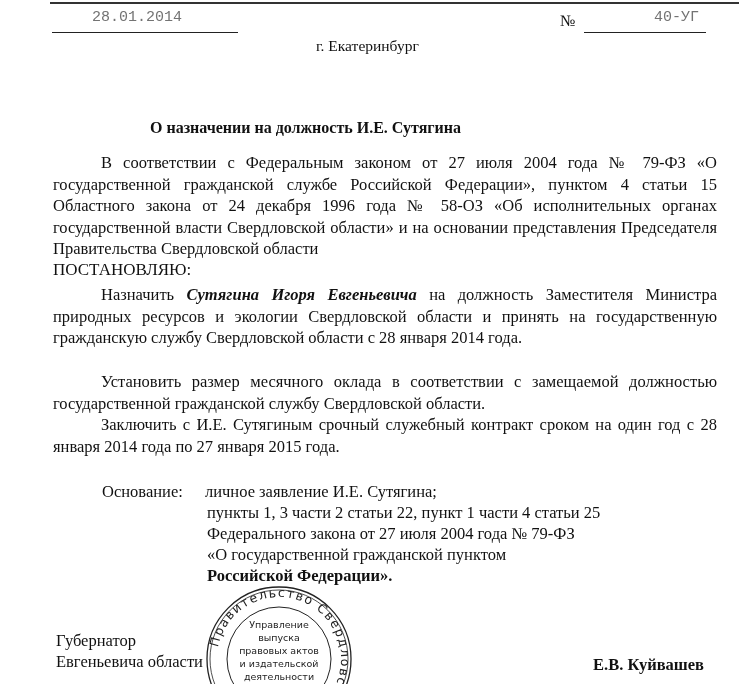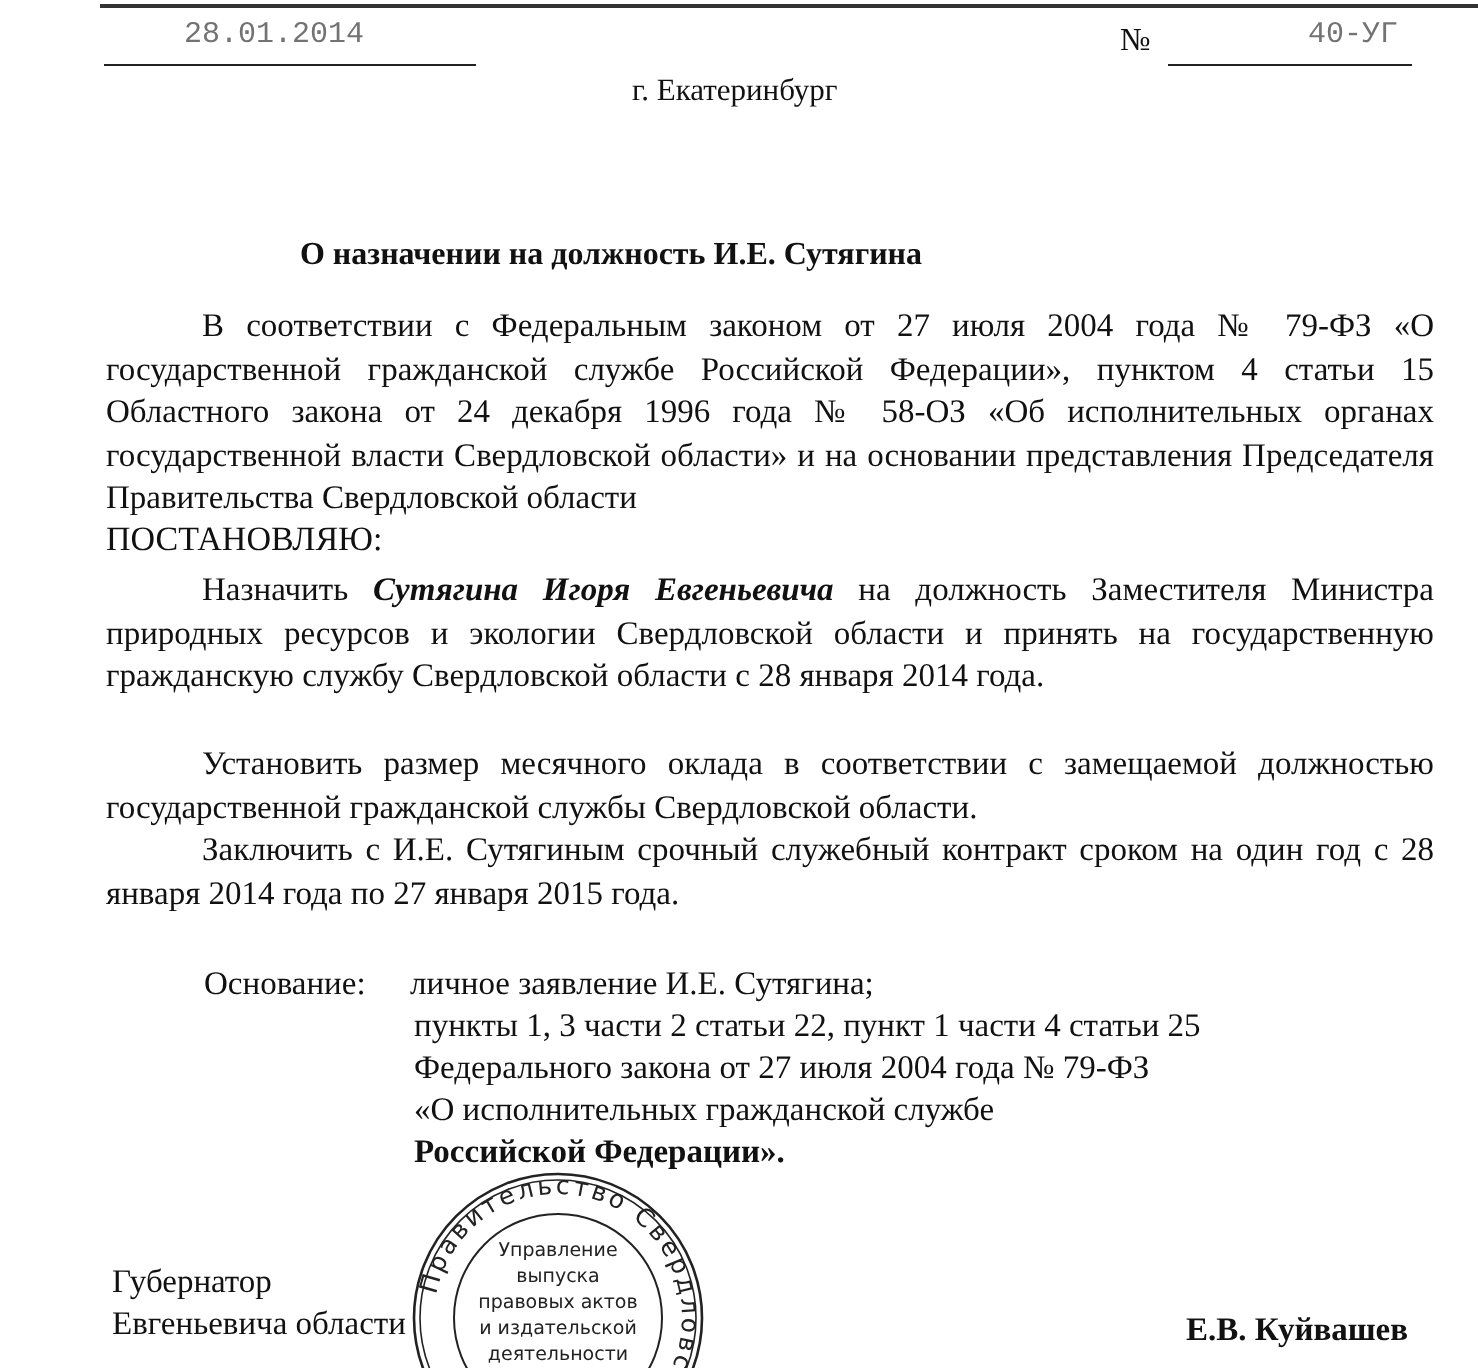--- a/index.html
+++ b/index.html
@@ -32,29 +32,29 @@
 <div class="abs serif" style="left:316px; top:35px; font-size:15.5px;">г. Екатеринбург</div>
 
 <div class="abs serif title" style="left:0; width:611px; top:117px; text-align:center;">О назначении на должность И.Е. Сутягина</div>
 
 <div class="abs serif para indent" style="top:152px;">В соответствии с Федеральным законом от 27 июля 2004 года № 79-ФЗ «О государственной гражданской службе Российской Федерации», пунктом 4 статьи 15 Областного закона от 24 декабря 1996 года № 58-ОЗ «Об исполнительных органах государственной власти Свердловской области» и на основании представления Председателя Правительства Свердловской области</div>
 
 <div class="abs serif bold" style="left:53px; top:259px; font-size:17px;">ПОСТАНОВЛЯЮ:</div>
 
 <div class="abs serif para indent" style="top:284px;"><span>Назначить</span> <span class="bi">Сутягина Игоря Евгеньевича</span> <span>на должность Заместителя Министра природных ресурсов и экологии Свердловской области и принять на государственную гражданскую службу Свердловской области с 28 января 2014 года.</span></div>
 
-<div class="abs serif para indent" style="top:371px;">Установить размер месячного оклада в соответствии с замещаемой должностью государственной гражданской службы Свердловской области.</div>
+<div class="abs serif para indent" style="top:371px;">Установить размер месячного оклада в соответствии с замещаемой должностью государственной гражданской службу Свердловской области.</div>
 
 <div class="abs serif para indent" style="top:414px;">Заключить с И.Е. Сутягиным срочный служебный контракт сроком на один год с 28 января 2014 года по 27 января 2015 года.</div>
 
 <div class="abs serif" style="left:102px; top:481px;">Основание:</div>
 <div class="abs serif basis-lines" style="top:481px; left:205px;">личное заявление И.Е. Сутягина;</div>
 <div class="abs serif basis-lines" style="top:502px; left:207px;">пункты 1, 3 части 2 статьи 22, пункт 1 части 4 статьи 25</div>
 <div class="abs serif basis-lines" style="top:523px; left:207px;">Федерального закона от 27 июля 2004 года № 79-ФЗ</div>
-<div class="abs serif basis-lines" style="top:544px; left:207px;">«О исполнительных гражданской службе</div>
+<div class="abs serif basis-lines" style="top:544px; left:207px;">«О государственной гражданской пунктом</div>
 <div class="abs serif basis-lines" style="top:565px; left:207px;font-weight:bold;">Российской Федерации».</div>
 
 <svg class="abs stamp" viewBox="0 0 152 152">
   <defs>
     <path id="arc" d="M 76 76 m -62 0 a 62 62 0 1 1 124 0 a 62 62 0 1 1 -124 0"></path>
   </defs>
   <circle cx="76" cy="76" r="72" fill="none" stroke="#222" stroke-width="1.3"></circle>
   <circle cx="76" cy="76" r="69" fill="none" stroke="#222" stroke-width="0.8"></circle>
   <circle cx="76" cy="76" r="52" fill="none" stroke="#222" stroke-width="1"></circle>
   <text font-family="DejaVu Sans, sans-serif" font-size="12.5" fill="#222" letter-spacing="1.5">

